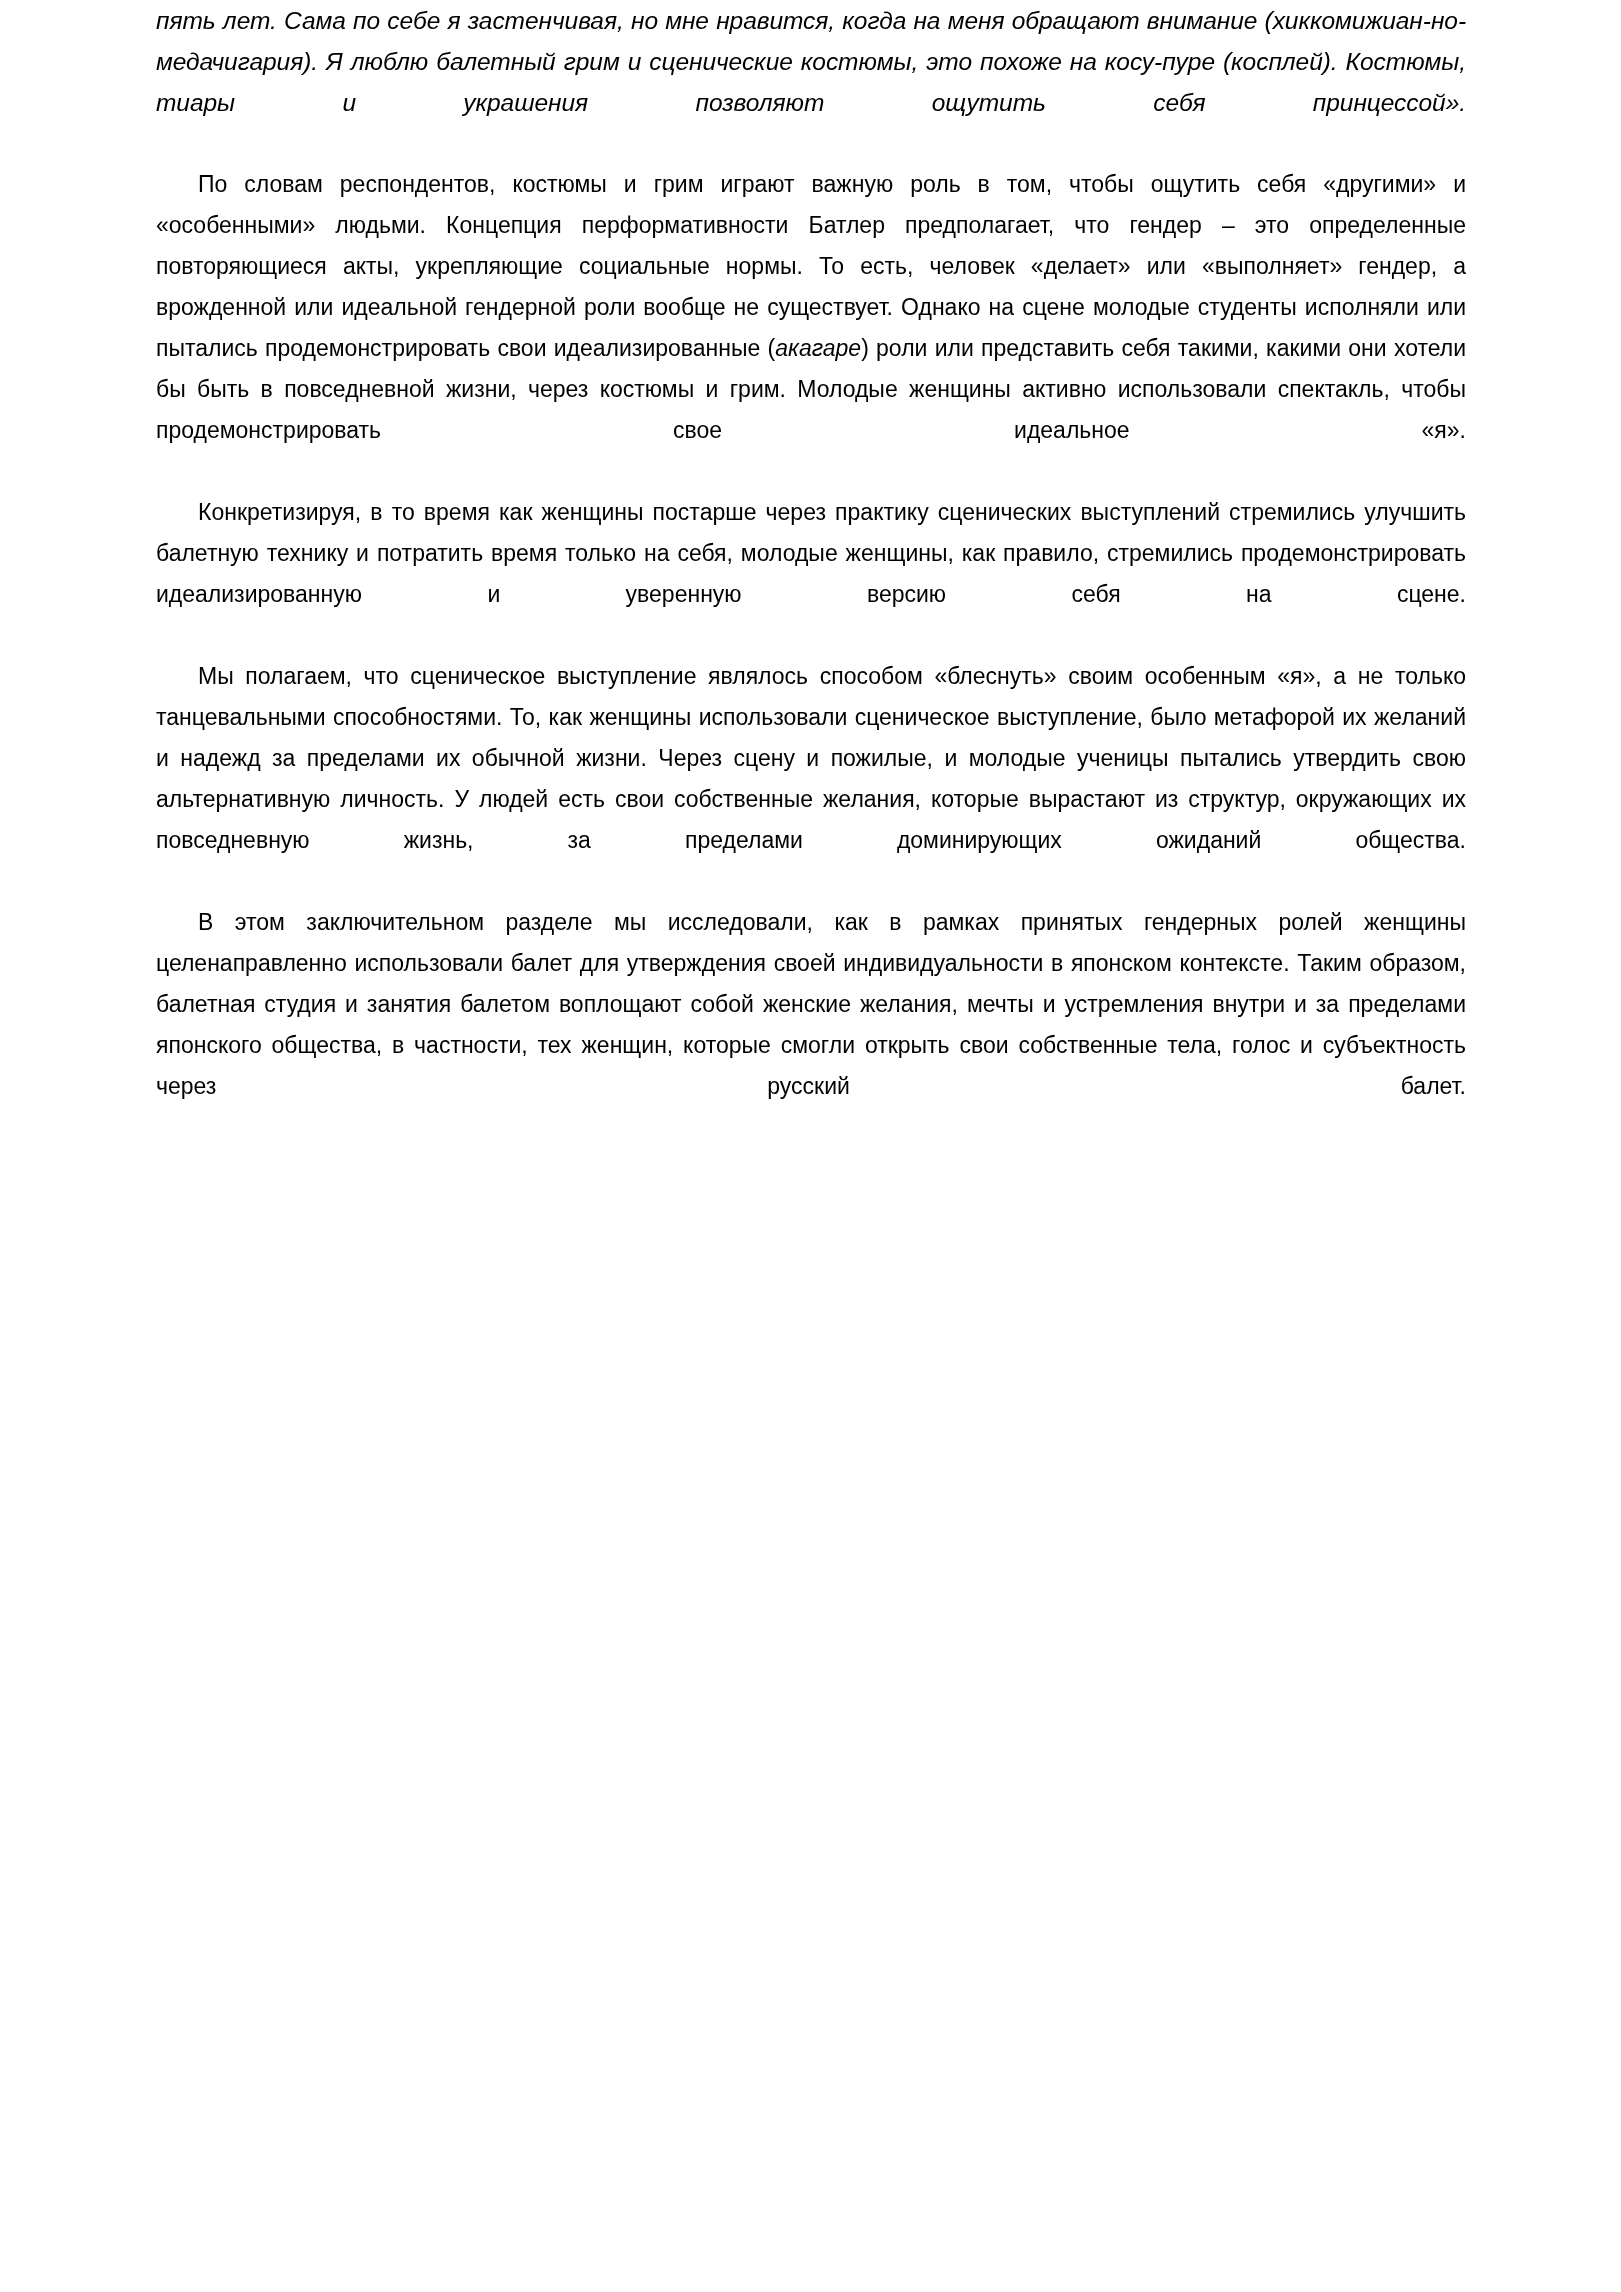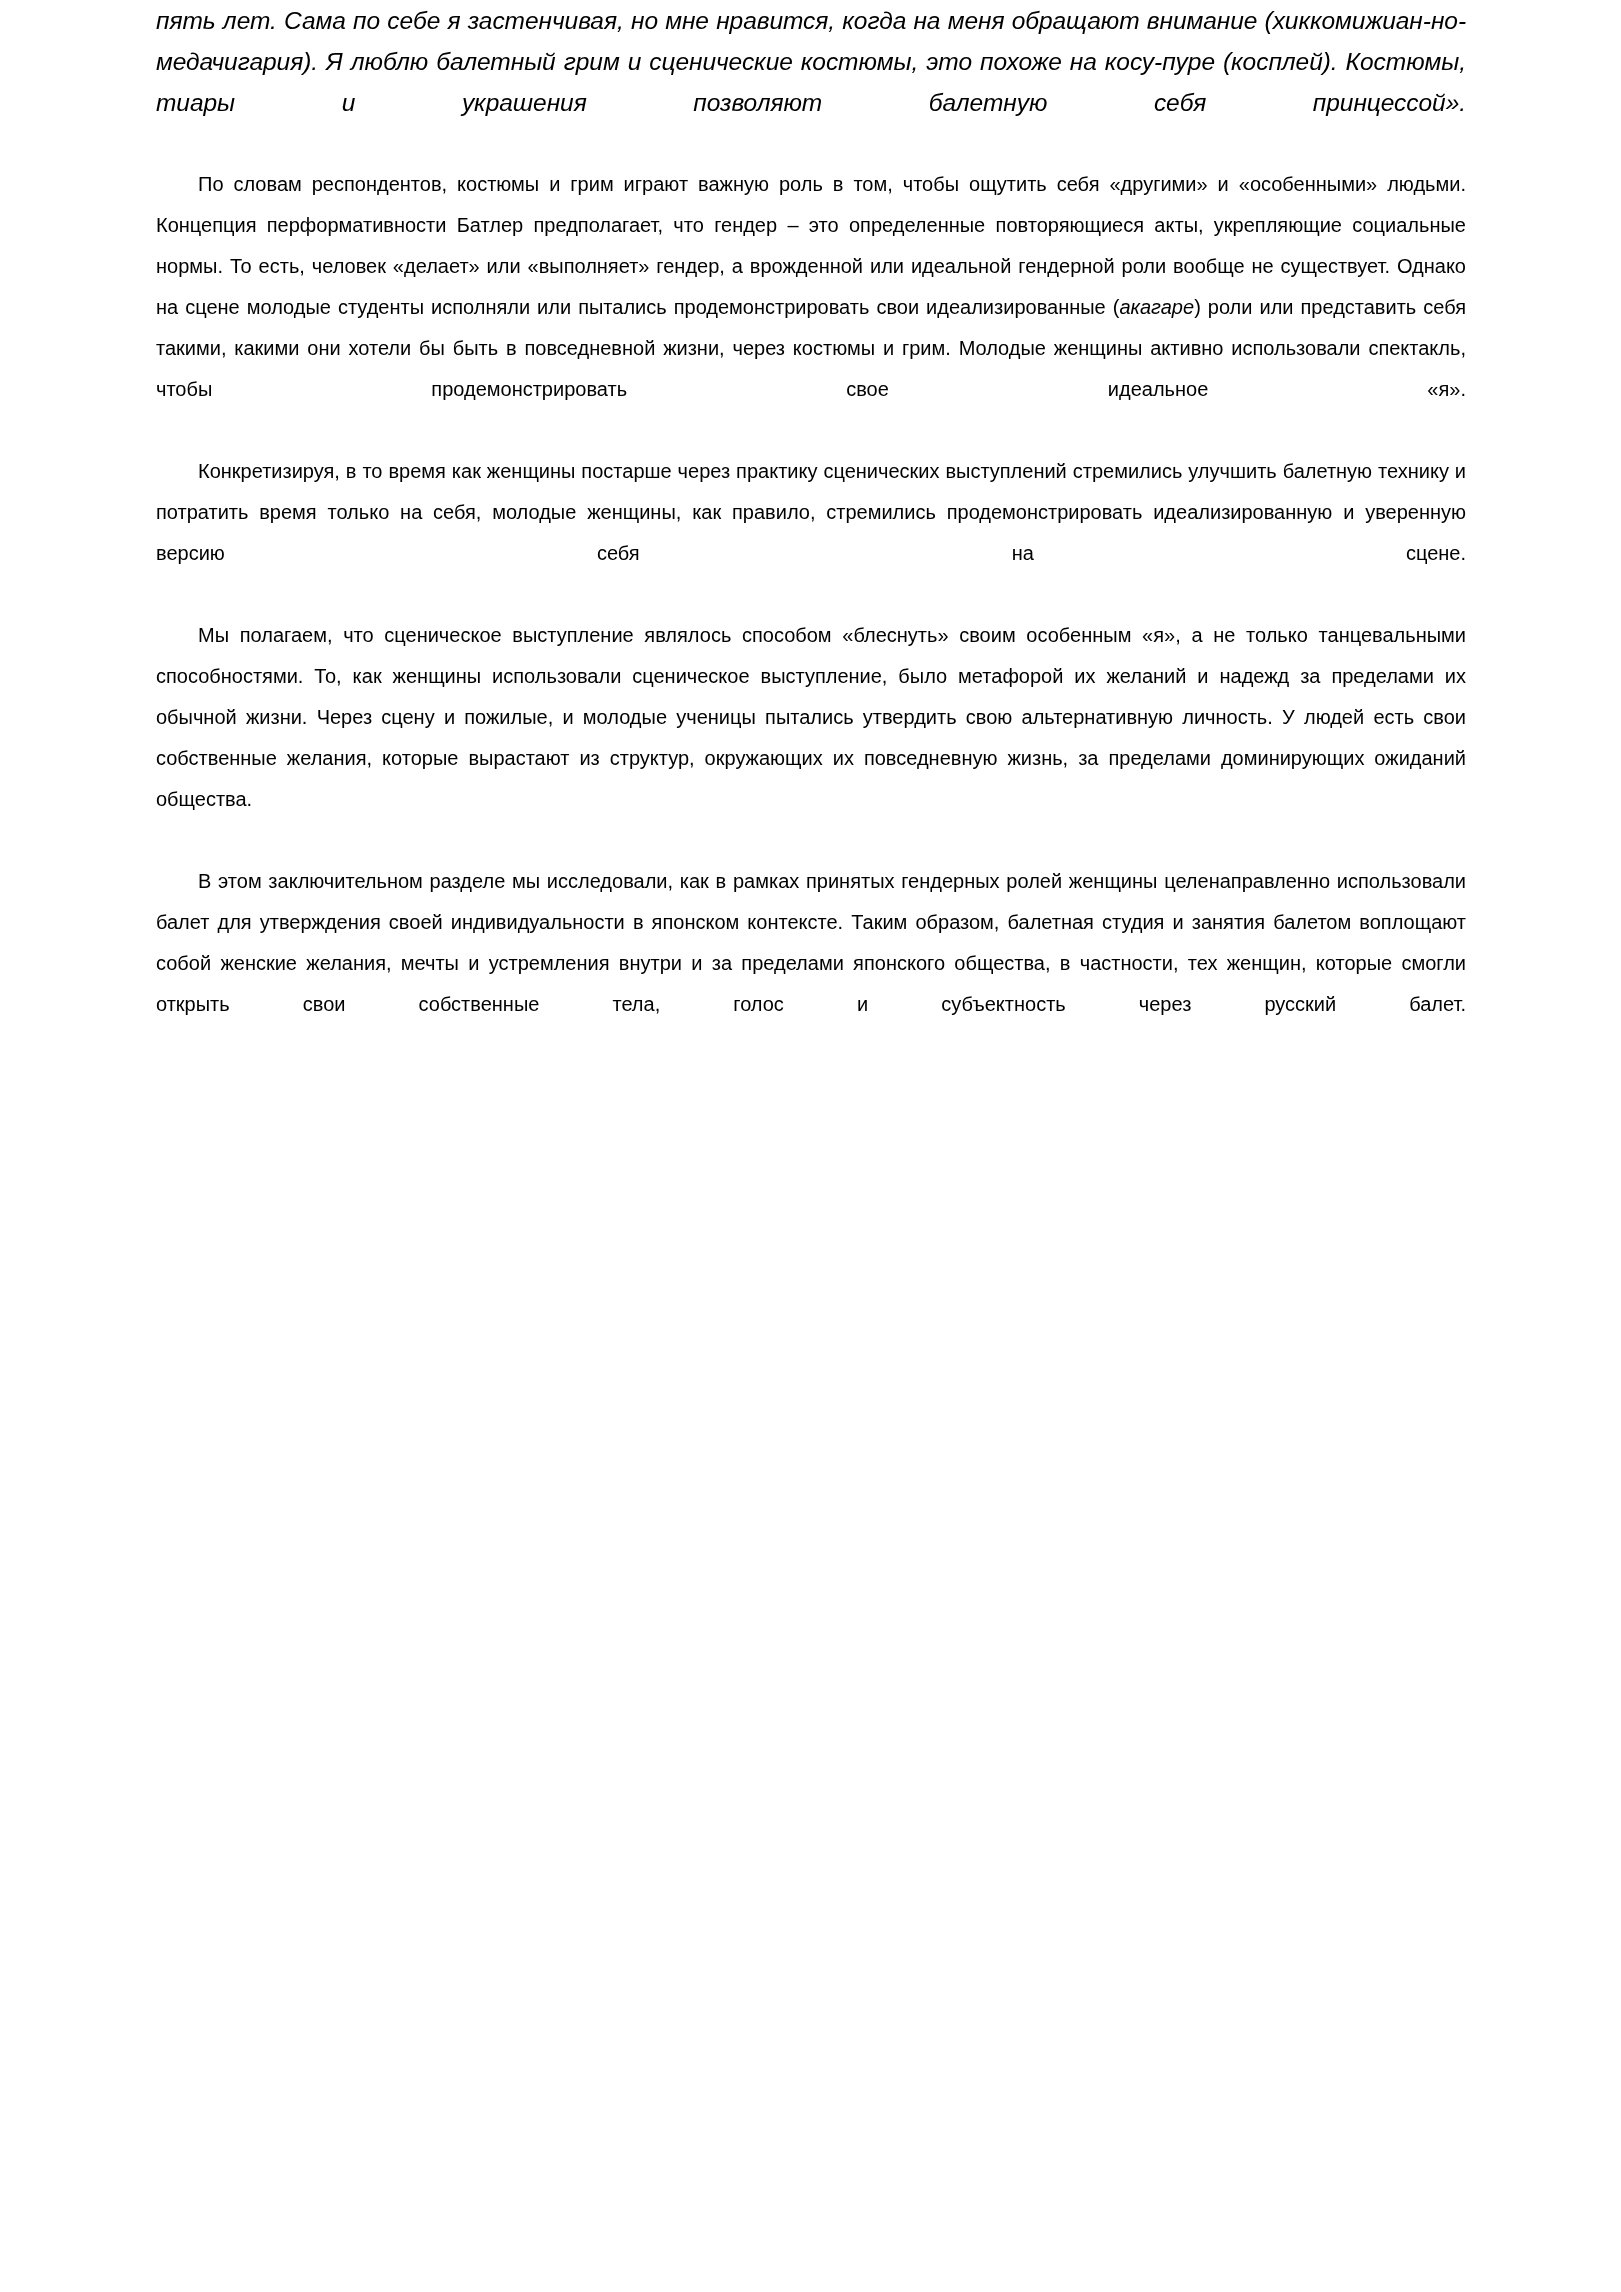--- a/index.html
+++ b/index.html
@@ -19,21 +19,21 @@
   .text-column {
     position: absolute;
     left: 156px;
     top: 0px;
     width: 1310px;
   }
   p {
     margin: 0;
     padding: 0;
     font-family: "Liberation Sans", sans-serif;
-    font-size: 20px;
+    font-size: 23px;
     line-height: 41px;
     color: #000000;
     text-align: justify;
     text-justify: inter-word;
     -webkit-hyphens: none;
     hyphens: none;
     word-spacing: 0px;
   }
   p.quote {
     font-style: italic;
@@ -52,21 +52,21 @@
     display: inline-block;
     width: 100%;
   }
 </style>
 </head>
 <body>
 
 <div class="page">
   <div class="text-column">
 
-    <p class="quote">пять лет. Сама по себе я застенчивая, но мне нравится, когда на меня обращают внимание (хиккомижиан-но-медачигария). Я люблю балетный грим и сценические костюмы, это похоже на косу-пуре (косплей). Костюмы, тиары и украшения позволяют балетную себя принцессой».</p>
+    <p class="quote">пять лет. Сама по себе я застенчивая, но мне нравится, когда на меня обращают внимание (хиккомижиан-но-медачигария). Я люблю балетный грим и сценические костюмы, это похоже на косу-пуре (косплей). Костюмы, тиары и украшения позволяют ощутить себя принцессой».</p>
 
     <p class="body-para"><span>По словам респондентов, костюмы и грим играют важную роль в том, чтобы ощутить себя «другими» и «особенными» людьми. Концепция перформативности Батлер предполагает, что гендер – это определенные повторяющиеся акты, укрепляющие социальные нормы. То есть, человек «делает» или «выполняет» гендер, а врожденной или идеальной гендерной роли вообще не существует. Однако на сцене молодые студенты исполняли или пытались продемонстрировать свои идеализированные (</span><span class="ital">акагаре</span><span>) роли или представить себя такими, какими они хотели бы быть в повседневной жизни, через костюмы и грим. Молодые женщины активно использовали спектакль, чтобы продемонстрировать свое идеальное «я».</span></p>
 
     <p class="body-para">Конкретизируя, в то время как женщины постарше через практику сценических выступлений стремились улучшить балетную технику и потратить время только на себя, молодые женщины, как правило, стремились продемонстрировать идеализированную и уверенную версию себя на сцене.</p>
 
     <p class="body-para">Мы полагаем, что сценическое выступление являлось способом «блеснуть» своим особенным «я», а не только танцевальными способностями. То, как женщины использовали сценическое выступление, было метафорой их желаний и надежд за пределами их обычной жизни. Через сцену и пожилые, и молодые ученицы пытались утвердить свою альтернативную личность. У людей есть свои собственные желания, которые вырастают из структур, окружающих их повседневную жизнь, за пределами доминирующих ожиданий общества.</p>
 
     <p class="body-para">В этом заключительном разделе мы исследовали, как в рамках принятых гендерных ролей женщины целенаправленно использовали балет для утверждения своей индивидуальности в японском контексте. Таким образом, балетная студия и занятия балетом воплощают собой женские желания, мечты и устремления внутри и за пределами японского общества, в частности, тех женщин, которые смогли открыть свои собственные тела, голос и субъектность через русский балет.</p>
 
   </div>

